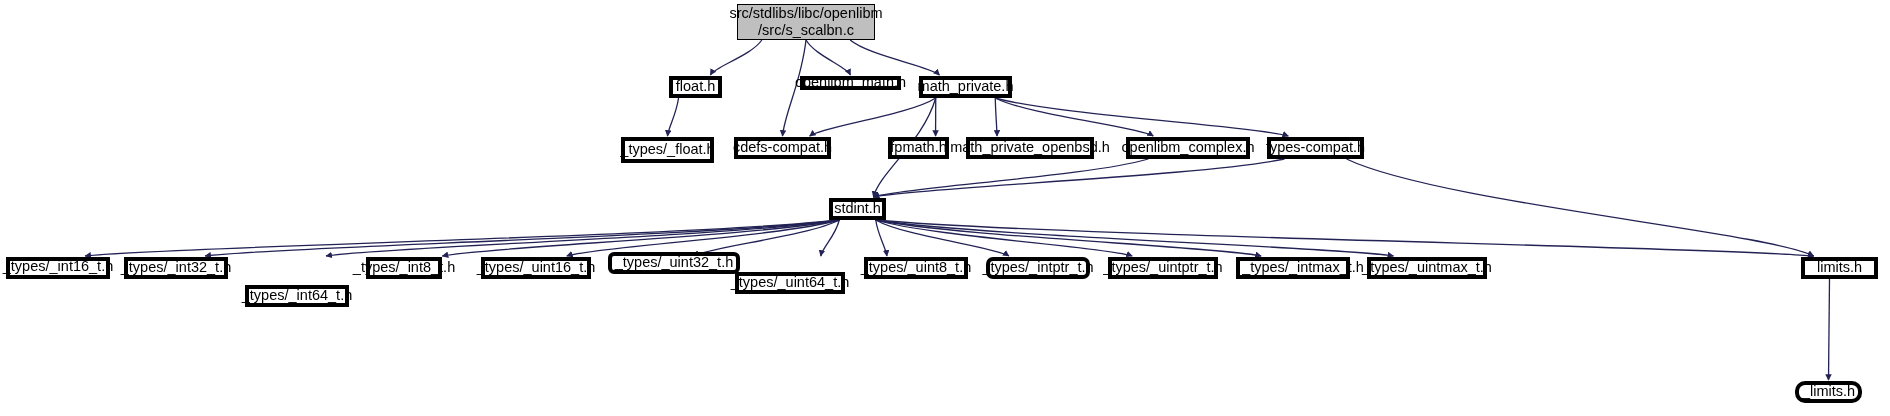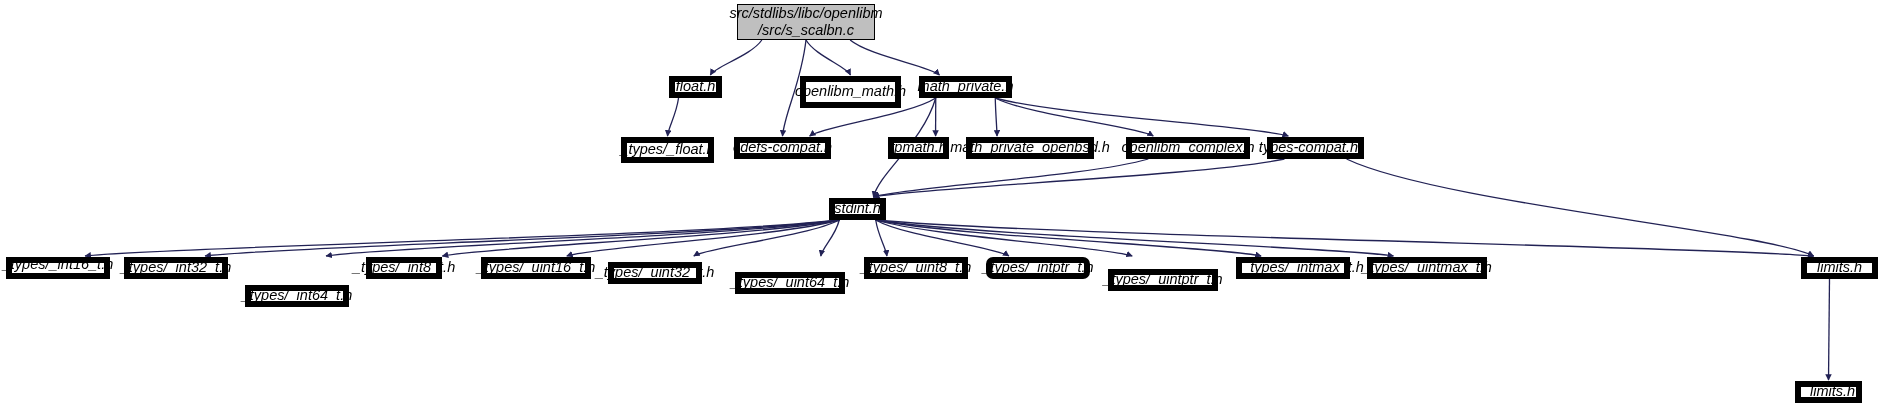--- a/index.html
+++ b/index.html
@@ -19,37 +19,37 @@
     position: absolute;
     left: 0;
     top: 0;
     width: 1890px;
     height: 416px;
     pointer-events: none;
   }
   .node {
     position: absolute;
     box-sizing: border-box;
-    border: 6px solid #000000;
+    border: 4px solid #000000;
     background: #ffffff;
     color: #000000;
     font-size: 14.5px;
     line-height: 1.18;
     display: flex;
     align-items: center;
     justify-content: center;
     text-align: center;
     white-space: pre;
     z-index: 2;
   }
   .node.root {
     background: #bfbfbf;
     border: 1px solid #000000;
   }
-  .node span { display: block; font-style: italic; }
+  .node span { display: block; }
 </style>
 </head>
 <body>
 
 <div id="graph">
   <svg id="edges" xmlns="http://www.w3.org/2000/svg">
       <defs>
         <marker id="ah" viewBox="0 0 10 10" refX="9" refY="5" markerWidth="5" markerHeight="5" orient="auto-start-reverse" markerUnits="strokeWidth">
           <path d="M 0 0 L 10 5 L 0 10 z" fill="#222255"></path>
         </marker>
@@ -79,36 +79,36 @@
       <path d="M 875.74 220 C 903.6994 236.2, 995.566 247, 1008.88 256" fill="none" stroke="#222255" stroke-width="1.3" marker-end="url(#ah)"></path>
       <path d="M 875.74 220 C 929.5966000000001 236.2, 1106.554 247, 1132.2 256" fill="none" stroke="#222255" stroke-width="1.3" marker-end="url(#ah)"></path>
       <path d="M 875.74 220 C 952.9011999999999 236.2, 1222.5459999999998 247, 1261.08 256" fill="none" stroke="#222255" stroke-width="1.3" marker-end="url(#ah)"></path>
       <path d="M 875.74 220 C 976.7188 236.2, 1341.634 247, 1393.4 256" fill="none" stroke="#222255" stroke-width="1.3" marker-end="url(#ah)"></path>
       <path d="M 875.74 220 C 1052.3439999999998 236.2, 1719.76 247, 1813.54 256" fill="none" stroke="#222255" stroke-width="1.3" marker-end="url(#ah)"></path>
       <path d="M 1829.5 279 C 1829.29 324.45, 1828.6 354.75, 1828.5 380" fill="none" stroke="#222255" stroke-width="1.3" marker-end="url(#ah)"></path>
     </svg>
 <div class="node root" style="left: 737px; top: 4px; width: 138px; height: 36px;"><span>src/stdlibs/libc/openlibm
 /src/s_scalbn.c</span></div>
     <div class="node" style="left: 669px; top: 76px; width: 53px; height: 22px;"><span>float.h</span></div>
-    <div class="node" style="left: 800px; top: 76px; width: 101px; height: 32px; align-items: center;"><span>openlibm_math.h</span></div>
+    <div class="node" style="left: 800px; top: 76px; width: 101px; height: 14px; align-items: center;"><span>openlibm_math.h</span></div>
     <div class="node" style="left: 919px; top: 76px; width: 93px; height: 22px;"><span>math_private.h</span></div>
     <div class="node" style="left: 621px; top: 137px; width: 93px; height: 26px;"><span>_types/_float.h</span></div>
     <div class="node" style="left: 734px; top: 137px; width: 97px; height: 22px;"><span>cdefs-compat.h</span></div>
     <div class="node" style="left: 888px; top: 137px; width: 61px; height: 22px;"><span>fpmath.h</span></div>
     <div class="node" style="left: 966px; top: 137px; width: 128px; height: 22px;"><span>math_private_openbsd.h</span></div>
     <div class="node" style="left: 1126px; top: 137px; width: 124px; height: 22px;"><span>openlibm_complex.h</span></div>
-    <div class="node" style="left: 1267px; top: 137px; width: 97px; height: 22px; justify-content: flex-end;"><span>types-compat.h</span></div>
+    <div class="node" style="left: 1267px; top: 137px; width: 97px; height: 22px;"><span>types-compat.h</span></div>
     <div class="node" style="left: 829px; top: 198px; width: 57px; height: 22px;"><span>stdint.h</span></div>
     <div class="node" style="left: 6px; top: 257px; width: 104px; height: 22px; align-items: flex-end;"><span>_types/_int16_t.h</span></div>
     <div class="node" style="left: 124px; top: 257px; width: 104px; height: 22px;"><span>_types/_int32_t.h</span></div>
     <div class="node" style="left: 245px; top: 257px; width: 104px; height: 22px; margin-top: 28px;"><span>_types/_int64_t.h</span></div>
     <div class="node" style="left: 366px; top: 257px; width: 76px; height: 22px;"><span>_types/_int8_t.h</span></div>
     <div class="node" style="left: 481px; top: 257px; width: 110px; height: 22px;"><span>_types/_uint16_t.h</span></div>
-    <div class="node" style="left: 608px; top: 262px; width: 94px; height: 22px;"><span>_types/_uint32_t.h</span></div>
+    <div class="node" style="left: 608px; top: 252px; width: 132px; height: 22px; border-radius: 6px;"><span>_types/_uint32_t.h</span></div>
     <div class="node" style="left: 735px; top: 257px; width: 110px; height: 22px; margin-top: 15px;"><span>_types/_uint64_t.h</span></div>
     <div class="node" style="left: 864px; top: 257px; width: 104px; height: 22px;"><span>_types/_uint8_t.h</span></div>
     <div class="node" style="left: 986px; top: 257px; width: 104px; height: 22px; border-radius: 7px;"><span>_types/_intptr_t.h</span></div>
-    <div class="node" style="left: 1108px; top: 257px; width: 110px; height: 22px; margin-top: 12px;"><span>_types/_uintptr_t.h</span></div>
+    <div class="node" style="left: 1108px; top: 257px; width: 110px; height: 22px;"><span>_types/_uintptr_t.h</span></div>
     <div class="node" style="left: 1236px; top: 257px; width: 114px; height: 22px; padding-left: 20px;"><span>_types/_intmax_t.h</span></div>
     <div class="node" style="left: 1367px; top: 257px; width: 120px; height: 22px;"><span>_types/_uintmax_t.h</span></div>
     <div class="node" style="left: 1801px; top: 257px; width: 77px; height: 22px;"><span>limits.h</span></div>
-    <div class="node" style="left: 1795px; top: 381px; width: 67px; height: 22px;"><span>_limits.h</span></div>
+    <div class="node" style="left: 1795px; top: 381px; width: 67px; height: 22px; border-radius: 10px;"><span>_limits.h</span></div>
   </div>
 
 </body></html>

